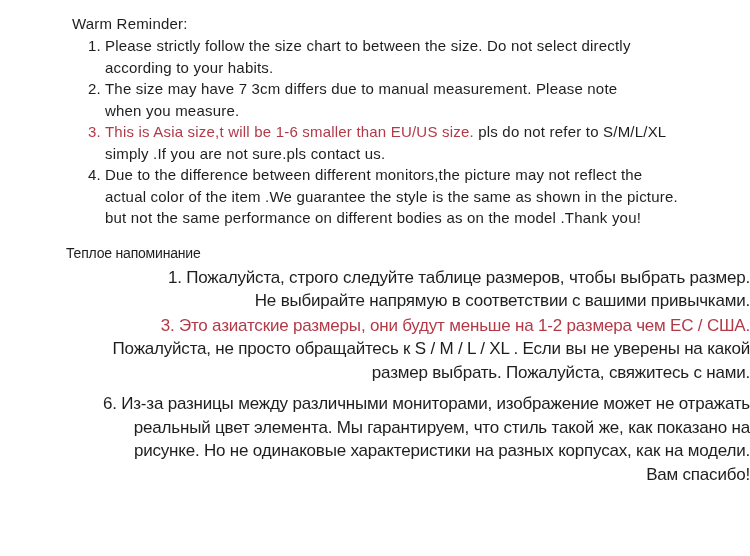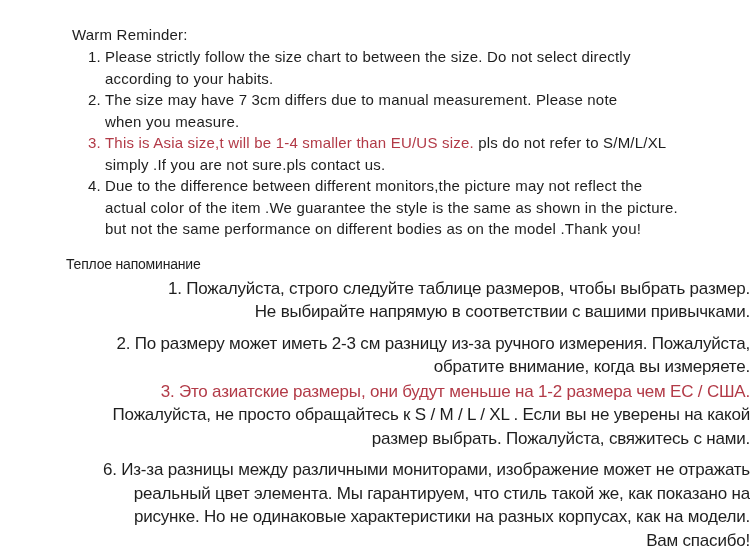--- a/index.html
+++ b/index.html
@@ -7,21 +7,21 @@
     width: 750px;
     height: 556px;
     background: #ffffff;
     overflow: hidden;
     font-family: "Liberation Sans", sans-serif;
   }
   .doc {
     position: relative;
     width: 750px;
     height: 556px;
-    padding-top: 24px;
+    padding-top: 13px;
     color: var(--ink, #1e1e1e);
   }
 
   
   .en-section {
     padding-left: 72px;
     font-size: 15px;
     letter-spacing: 0.2px;
     font-weight: 500;
     color: var(--ink, #1e1e1e);
@@ -85,21 +85,21 @@
       </div>
 
       <div class="en-item">
         <span class="num">2.</span>
         <span class="txt"><span class="red"></span><span>The size may have 7 3cm differs due to manual measurement. Please note
 when you measure.</span></span>
       </div>
 
       <div class="en-item">
         <span class="num red">3.</span>
-        <span class="txt"><span class="red">This is Asia size,t will be 1-4 smaller than EU/US size.</span><span> pls do not refer to S/M/L/XL
+        <span class="txt"><span class="red">This is Asia size,t will be 1-6 smaller than EU/US size.</span><span> pls do not refer to S/M/L/XL
 simply .If you are not sure.pls contact us.</span></span>
       </div>
 
       <div class="en-item">
         <span class="num">4.</span>
         <span class="txt"><span class="red"></span><span>Due to the difference between different monitors,the picture may not reflect the
 actual color of the item .We guarantee the style is the same as shown in the picture.
 but not the same performance on different bodies as on the model .Thank you!</span></span>
       </div>
 
@@ -107,22 +107,20 @@
   </div>
 
   <div class="ru-section">
     <div class="ru-title">Теплое напоминание</div>
 
     <div class="ru-list">
 
       <p class="ru-p"><span class="red"></span><span>1. Пожалуйста, строго следуйте таблице размеров, чтобы выбрать размер.
 Не выбирайте напрямую в соответствии с вашими привычками.</span></p>
 
-      <p class="ru-p gap-lg"><span class="red"></span><span>2. По размеру может иметь 2-3 см разницу из-за ручного измерения. Пожалуйста,
-обратите внимание, когда вы измеряете.</span></p>
 
       <p class="ru-p gap-sm"><span class="red">3. Это азиатские размеры, они будут меньше на 1-2 размера чем ЕС / США.</span><span>
 Пожалуйста, не просто обращайтесь к S / M / L / XL . Если вы не уверены на какой
 размер выбрать. Пожалуйста, свяжитесь с нами.</span></p>
 
       <p class="ru-p gap-lg"><span class="red"></span><span>6. Из-за разницы между различными мониторами, изображение может не отражать
 реальный цвет элемента. Мы гарантируем, что стиль такой же, как показано на
 рисунке. Но не одинаковые характеристики на разных корпусах, как на модели.
 Вам спасибо!</span></p>
 

